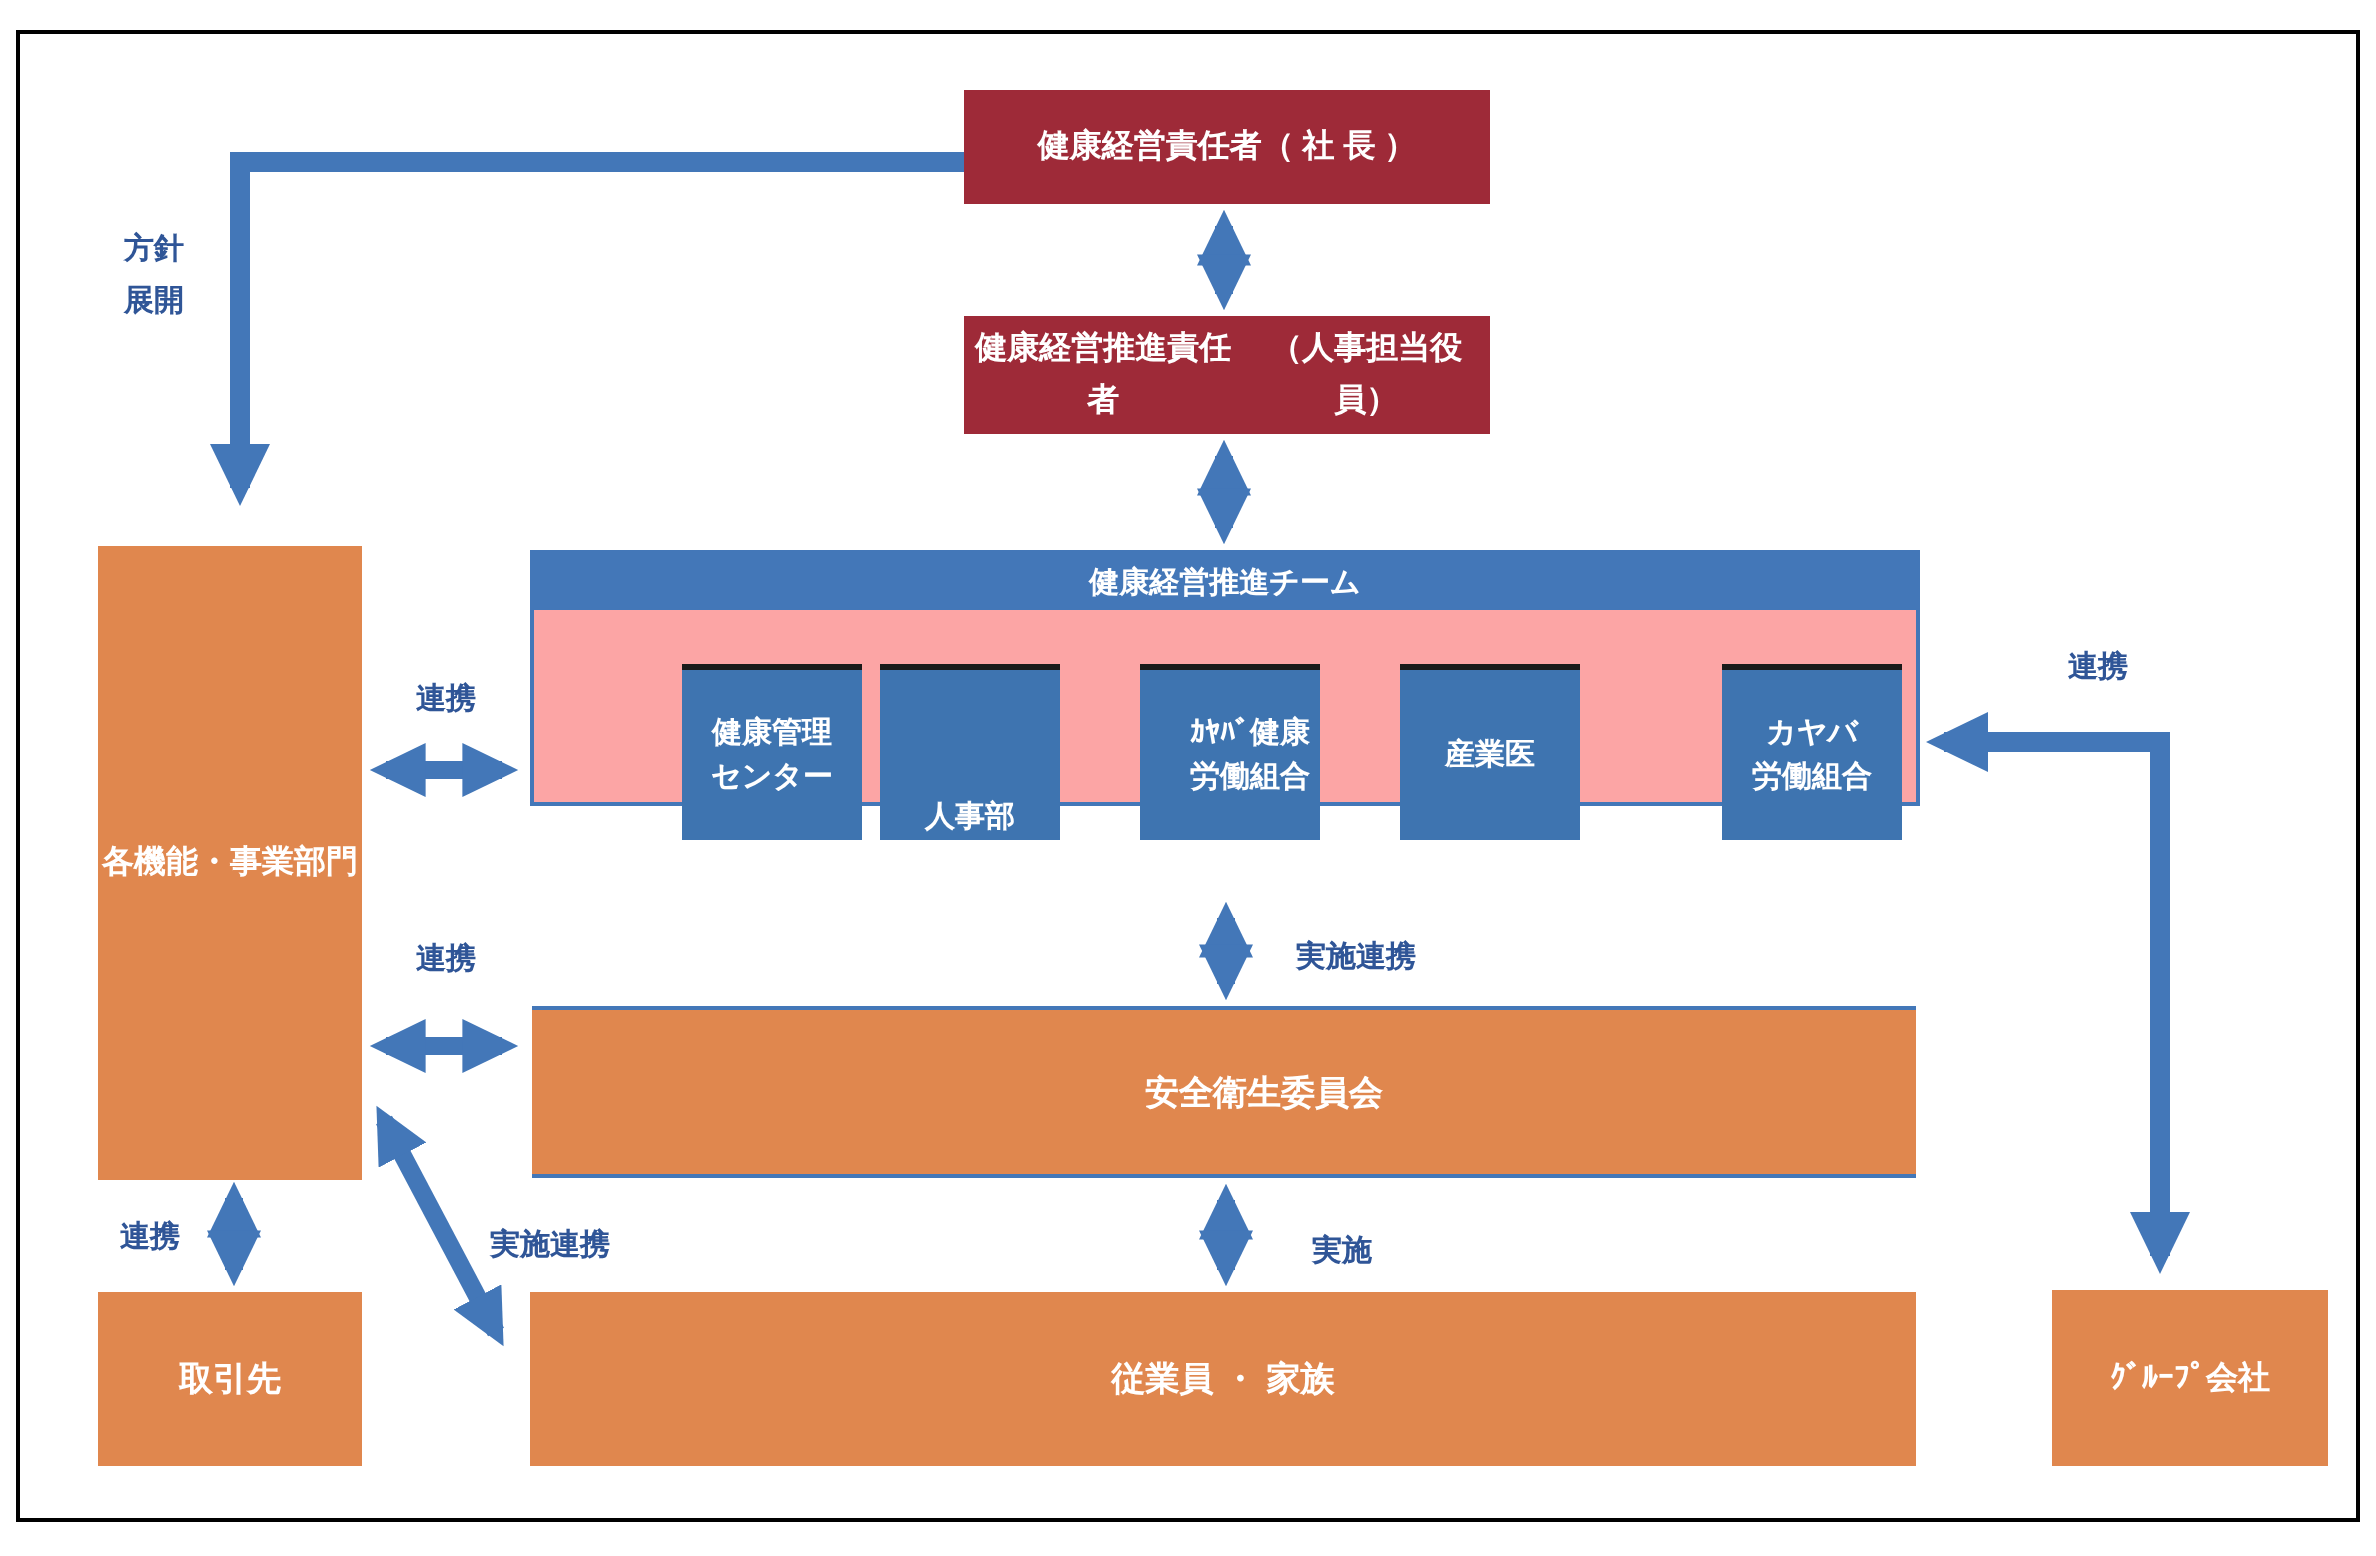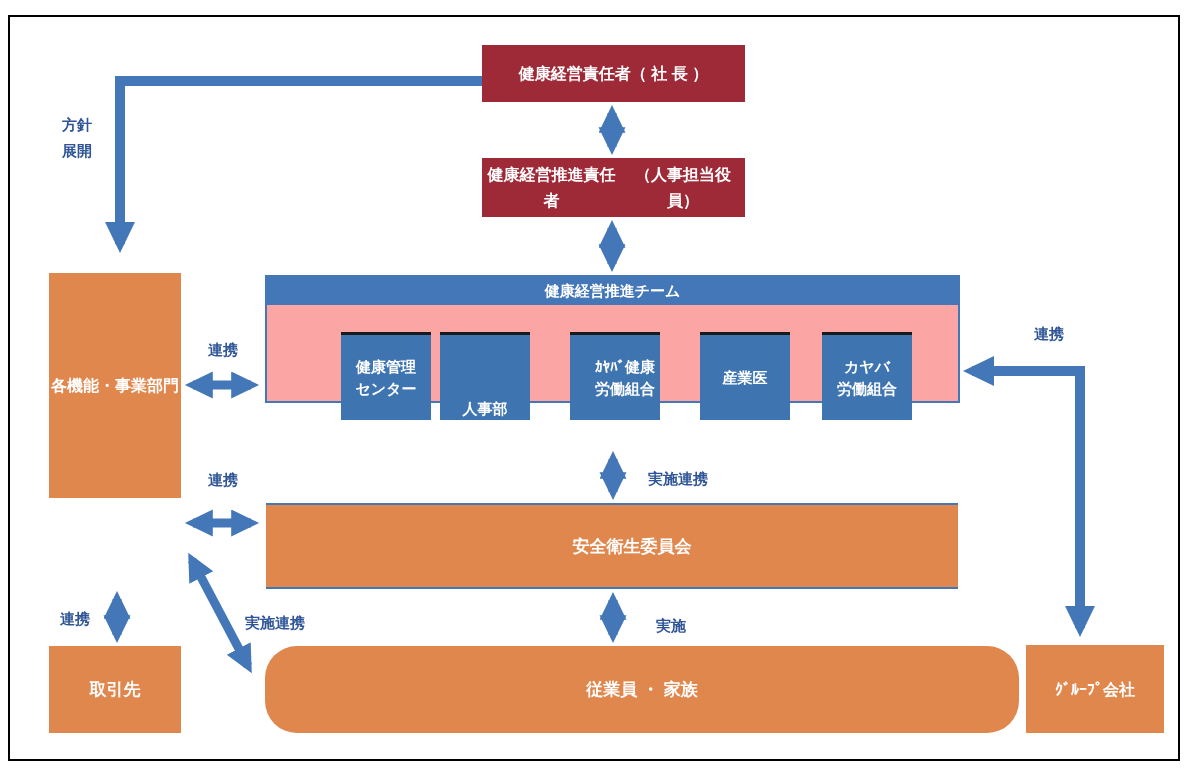--- a/index.html
+++ b/index.html
@@ -69,34 +69,34 @@
       <span></span>
     </div>
     <div class="member" style="left:303px;padding-left:20px;">
       <span>ｶﾔﾊﾞ健康</span>
       <span>労働組合</span>
     </div>
     <div class="member" style="left:433px;">
       <span>産業医</span>
       <span></span>
     </div>
-    <div class="member" style="left:555px;">
+    <div class="member" style="left:594px;">
       <span>カヤバ</span>
       <span>労働組合</span>
     </div>
   </div>
 
-  <div class="box orange" style="left:49px;top:273px;width:132px;height:225px;font-size:16px;">
+  <div class="box orange" style="left:49px;top:273px;width:132px;height:317px;font-size:16px;">
     <span>各機能・</span>
     <span>事業部門</span>
   </div>
   <div class="box orange safety-border" style="left:266px;top:503px;width:692px;height:86px;">
     <span>安全衛生委員会</span>
   </div>
-  <div class="box orange" style="left:265px;top:646px;width:754px;height:87px;border-radius:32px;">
+  <div class="box orange" style="left:265px;top:646px;width:693px;height:87px;">
     <span>従業員 ・ 家族</span>
   </div>
   <div class="box orange" style="left:49px;top:646px;width:132px;height:87px;">
     <span>取引先</span>
   </div>
   <div class="box orange" style="left:1002px;top:645px;width:138px;height:88px;font-size:16px;line-height:25px;margin-left:24px;">
     <span>ｸﾞﾙｰﾌﾟ</span>
     <span>会社</span>
   </div>
 

